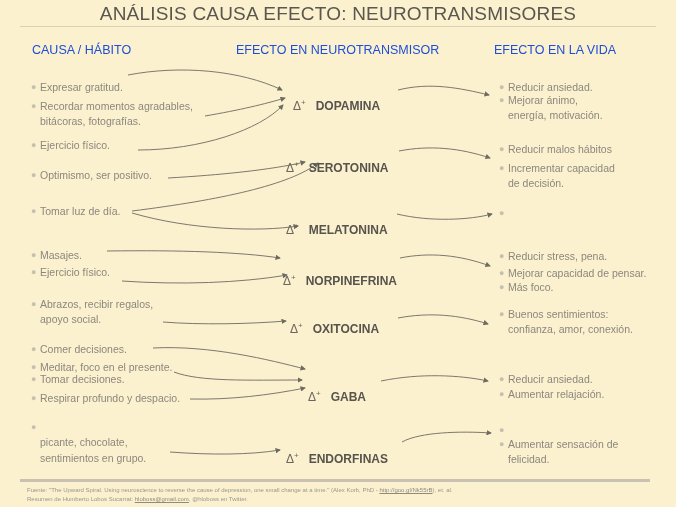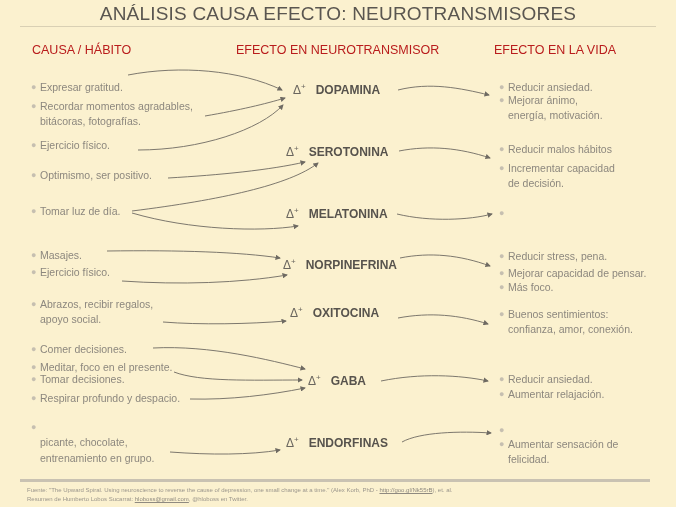--- a/index.html
+++ b/index.html
@@ -7,26 +7,26 @@
     width:676px; height:507px; overflow:hidden;
     background:#fbf1cf;
     font-family:"Liberation Sans", sans-serif;
     position:relative;
   }
   .title {
     position:absolute; left:0; top:0; width:676px; text-align:center;
     font-size:19px; color:#5a5650; letter-spacing:0.2px; top:3px;
   }
   .title-rule { position:absolute; left:20px; width:636px; top:26px; height:1px; background:#d9d0b4; }
-  .colhead { position:absolute; top:43px; font-size:12.5px; color:#b91c1c; }
+  .colhead { position:absolute; top:43px; font-size:12.5px; color:#1d4ed8; }
   .cause, .life {
     position:absolute; font-size:10.5px; color:#8c877e; line-height:15px;
   }
   .cause .dot, .life .dot { position:absolute; left:-9px; top:0; color:#c6bfb0; font-size:9px; }
-  .nt { position:absolute; font-size:12px; color:#57534d; font-weight:bold; }
+  .nt { position:absolute; font-size:12px; color:#57534d; font-weight:bold;margin-top:16px; }
   .delta { font-weight:normal; color:#6a665f; margin-right:10px; font-size:12px; }
   .delta sup { font-size:8px; }
   .footer-rule { position:absolute; left:20px; width:630px; top:479px; height:3px; background:#c9c2b2; }
   .footer { position:absolute; left:27px; font-size:6px; color:#9b968c; }
   .footer u { color:#8f8a80; }
   svg.arrows { position:absolute; left:0; top:0; }
 </style>
 </head>
 <body>
 
@@ -85,21 +85,21 @@
 <div class="cause" style="left:40px;top:248px"><span class="dot">●</span><span>Masajes.</span></div>
 <div class="cause" style="left:40px;top:265px"><span class="dot">●</span><span>Ejercicio físico.</span></div>
 <div class="cause" style="left:40px;top:297px"><span class="dot">●</span><span>Abrazos, recibir regalos,</span></div>
 <div class="cause" style="left:40px;top:312px">apoyo social.</div>
 <div class="cause" style="left:40px;top:342px"><span class="dot">●</span><span>Comer decisiones.</span></div>
 <div class="cause" style="left:40px;top:360px"><span class="dot">●</span><span>Meditar, foco en el presente.</span></div>
 <div class="cause" style="left:40px;top:372px"><span class="dot">●</span><span>Tomar decisiones.</span></div>
 <div class="cause" style="left:40px;top:391px"><span class="dot">●</span><span>Respirar profundo y despacio.</span></div>
 <div class="cause" style="left:40px;top:420px"><span class="dot">●</span></div>
 <div class="cause" style="left:40px;top:435px">picante, chocolate,</div>
-<div class="cause" style="left:40px;top:451px">entrenamiento en grupo.</div>
+<div class="cause" style="left:40px;top:451px">sentimientos en grupo.</div>
 
 <div class="nt" style="left:293px;top:82px"><span class="delta"><span>Δ</span><sup>+</sup></span><span>DOPAMINA</span></div>
 <div class="nt" style="left:286px;top:144px"><span class="delta"><span>Δ</span><sup>+</sup></span><span>SEROTONINA</span></div>
 <div class="nt" style="left:286px;top:206px"><span class="delta"><span>Δ</span><sup>+</sup></span><span>MELATONINA</span></div>
 <div class="nt" style="left:283px;top:257px"><span class="delta"><span>Δ</span><sup>+</sup></span><span>NORPINEFRINA</span></div>
 <div class="nt" style="left:290px;top:305px"><span class="delta"><span>Δ</span><sup>+</sup></span><span>OXITOCINA</span></div>
 <div class="nt" style="left:308px;top:373px"><span class="delta"><span>Δ</span><sup>+</sup></span><span>GABA</span></div>
 <div class="nt" style="left:286px;top:435px"><span class="delta"><span>Δ</span><sup>+</sup></span><span>ENDORFINAS</span></div>
 
 <div class="life" style="left:508px;top:80px"><span class="dot">●</span><span>Reducir ansiedad.</span></div>

